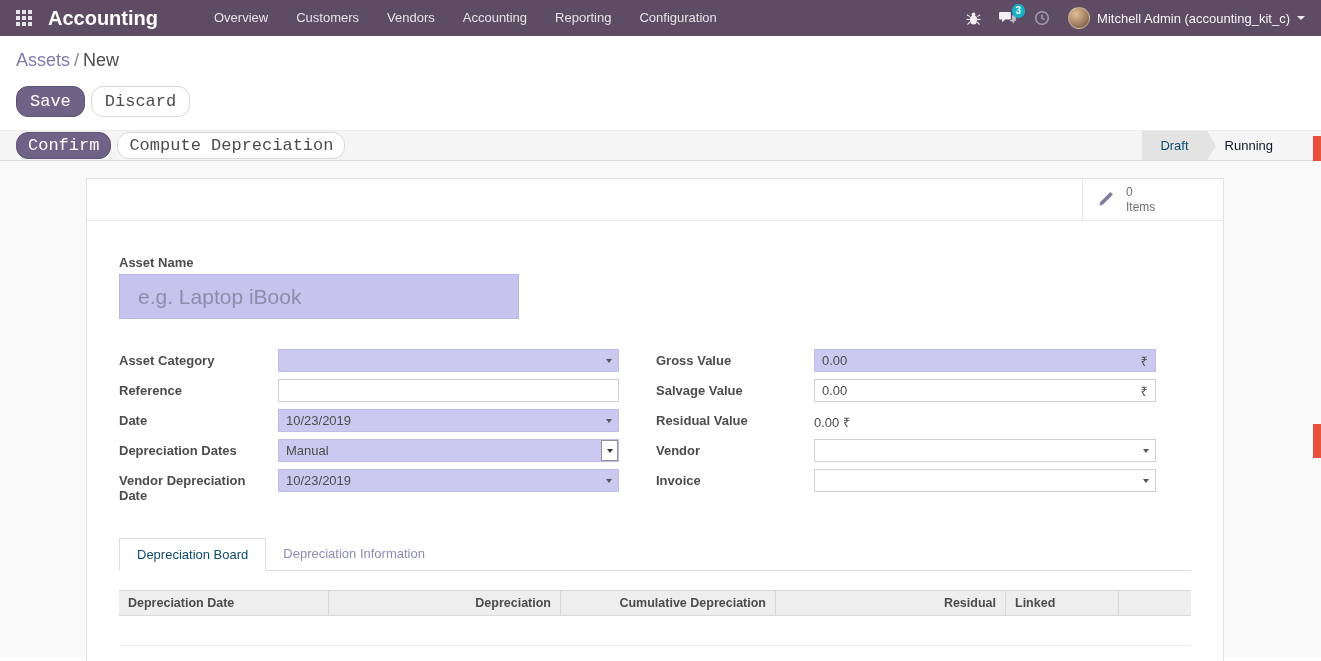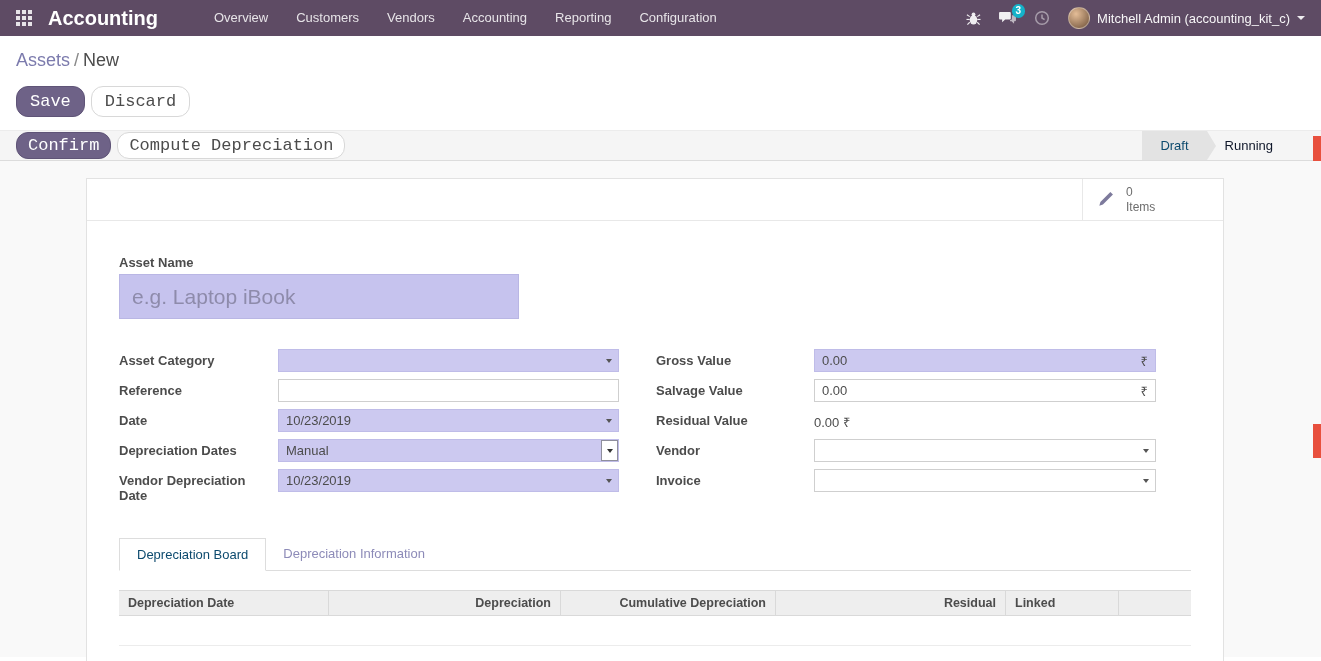--- a/index.html
+++ b/index.html
@@ -38,21 +38,21 @@
   .step.active { background:#e3e3e3; color:#0c4a6e; font-weight:normal; }
   .step.active::after { content:""; position:absolute; right:-9px; top:0; border-top:15px solid transparent; border-bottom:14px solid transparent; border-left:9px solid #e3e3e3; z-index:2; }
   
   .content { background:#f9f9f9; height:496px; padding-top:17px; }
   .sheet { width:1138px; margin-left:86px; background:#fff; border:1px solid #e2e2e2; height:640px; }
   .button-box { height:42px; border-bottom:1px solid #e8e8e8; display:flex; justify-content:flex-end; }
   .items-btn { width:141px; border-left:1px solid #e8e8e8; display:flex; align-items:center; gap:12px; padding:0 14px; cursor:pointer; background:#fff; }
   .items-text { display:flex; flex-direction:column; font-size:12px; color:#6d6d6d; line-height:15px; }
   .sheet-body { padding:34px 32px 0; }
   .top-label { font-size:13px; font-weight:bold; margin-bottom:4px; }
-  .name-input { width:400px; height:45px; background:#c6c3ee; border:1px solid #b9b6e4; font-size:21px; padding:0 12px; color:#4c4c4c; font-family:inherit; outline:none; }
+  .name-input { width:400px; height:45px; background:#c6c3ee; border:1px solid #b9b6e4; font-size:21px; padding:0 18px; color:#4c4c4c; font-family:inherit; outline:none; }
   .name-input::placeholder { color:#8e8bab; }
   .form-grid { display:flex; margin-top:30px; }
   .col-left { width:500px; }
   .col-right { width:500px; margin-left:37px; }
   .frow { display:flex; align-items:flex-start; margin-bottom:7px; min-height:23px; }
   .flabel { width:159px; padding:4px 10px 0 0; font-size:13px; font-weight:bold; }
   .col-right .flabel { width:158px; }
   .fcontrol { width:341px; position:relative; }
   .col-right .fcontrol { width:342px; }
   .inp { width:100%; height:23px; font-size:13px; padding:0 7px; border:1px solid #cfcfcf; background:#fff; color:#4c4c4c; display:flex; align-items:center; font-family:inherit; outline:none; }

